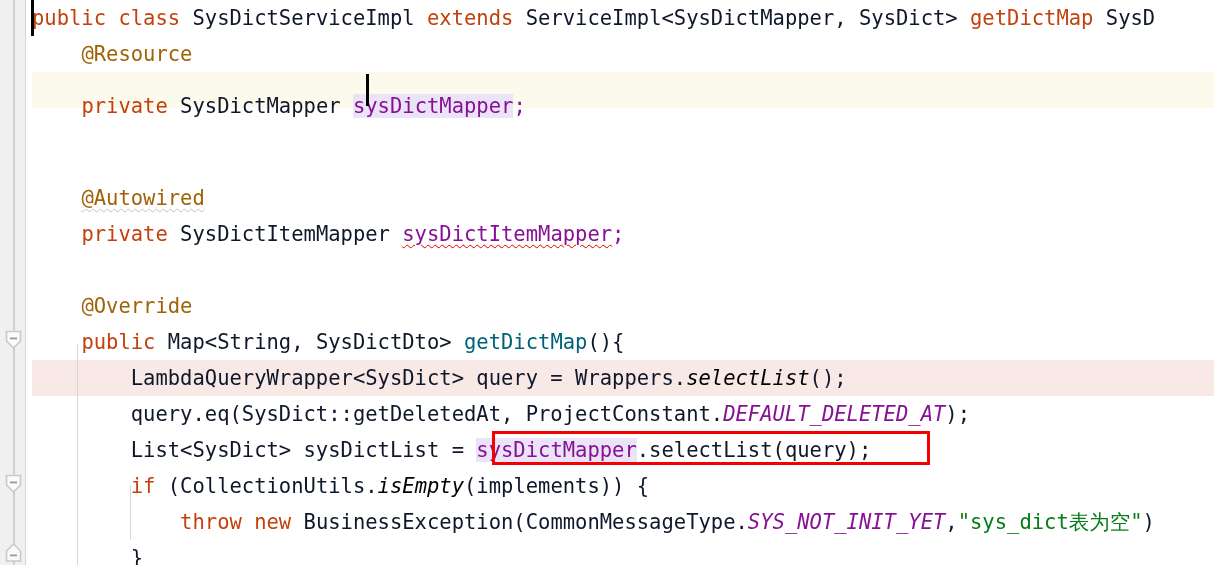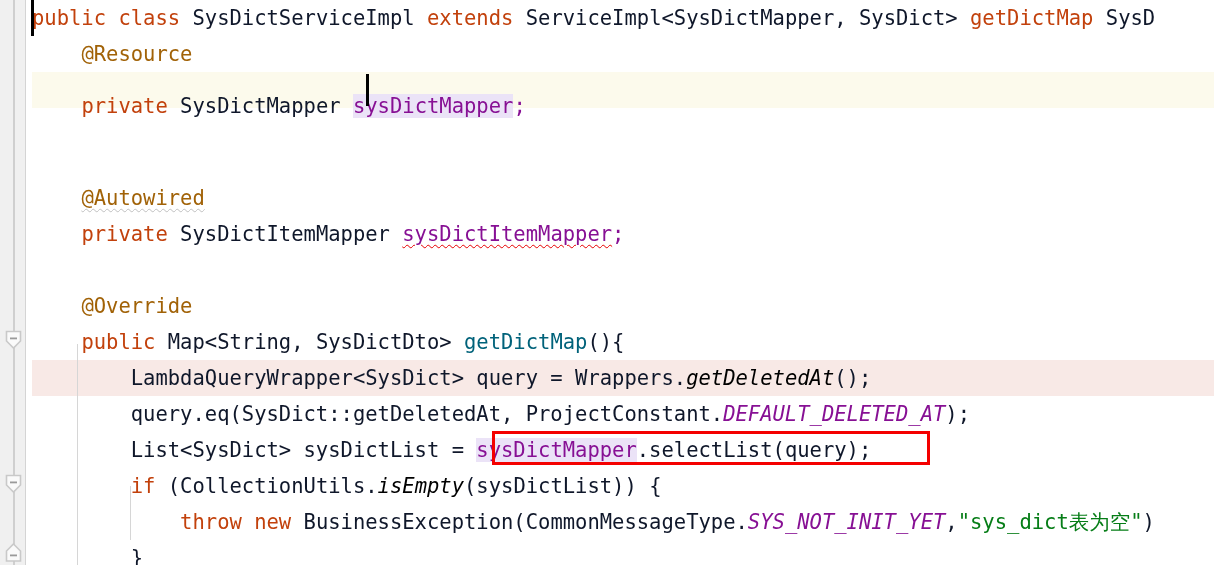--- a/index.html
+++ b/index.html
@@ -200,24 +200,24 @@
       <div class="code-line" style="top: 0px;"><span class="kw">public</span><span class="plain"> </span><span class="kw">class</span><span class="plain"> SysDictServiceImpl </span><span class="kw">extends</span><span class="plain"> ServiceImpl&lt;SysDictMapper, SysDict&gt; </span><span class="kw">getDictMap</span><span class="plain"> SysD</span></div>
       <div class="code-line" style="top: 36px;"><span class="plain">    </span><span class="anno">@Resource</span></div>
       <div class="code-line" style="top: 72px; margin-top: 16px;"><span class="plain">    </span><span class="kw">private</span><span class="plain"> SysDictMapper </span><span class="field sel-hl">sysDictMapper</span><span class="field">;</span></div>
       <div class="code-line" style="top: 108px;"></div>
       <div class="code-line" style="top: 144px;"></div>
       <div class="code-line" style="top: 180px;"><span class="plain">    </span><span class="anno warn-underline">@Autowired</span></div>
       <div class="code-line" style="top: 216px;"><span class="plain">    </span><span class="kw">private</span><span class="plain"> SysDictItemMapper </span><span class="field err-underline">sysDictItemMapper</span><span class="field">;</span></div>
       <div class="code-line" style="top: 252px;"></div>
       <div class="code-line" style="top: 288px;"><span class="plain">    </span><span class="anno">@Override</span></div>
       <div class="code-line" style="top: 324px;"><span class="plain">    </span><span class="kw">public</span><span class="plain"> Map&lt;String, SysDictDto&gt; </span><span class="meth">getDictMap</span><span class="plain">(){</span></div>
-      <div class="code-line" style="top: 360px;"><span class="plain">        LambdaQueryWrapper&lt;SysDict&gt; query = Wrappers.</span><span class="sm">getDeletedAt</span><span class="plain">();</span></div>
+      <div class="code-line" style="top: 360px;"><span class="plain">        LambdaQueryWrapper&lt;SysDict&gt; query = Wrappers.</span><span class="sm">selectList</span><span class="plain">();</span></div>
       <div class="code-line" style="top: 396px;"><span class="plain">        query.eq(SysDict::getDeletedAt, ProjectConstant.</span><span class="static">DEFAULT_DELETED_AT</span><span class="plain">);</span></div>
       <div class="code-line" style="top: 432px;"><span class="plain">        List&lt;SysDict&gt; sysDictList = </span><span class="field sel-hl">sysDictMapper</span><span class="plain">.selectList(query);</span></div>
-      <div class="code-line" style="top: 468px;"><span class="plain">        </span><span class="kw">if</span><span class="plain"> (CollectionUtils.</span><span class="sm">isEmpty</span><span class="plain">(sysDictList)) {</span></div>
+      <div class="code-line" style="top: 468px;"><span class="plain">        </span><span class="kw">if</span><span class="plain"> (CollectionUtils.</span><span class="sm">isEmpty</span><span class="plain">(implements)) {</span></div>
       <div class="code-line" style="top: 504px;"><span class="plain">            </span><span class="kw">throw</span><span class="plain"> </span><span class="kw">new</span><span class="plain"> BusinessException(CommonMessageType.</span><span class="static">SYS_NOT_INIT_YET</span><span class="plain">,</span><span class="str">"sys_dict表为空"</span><span class="plain">)</span></div>
       <div class="code-line" style="top: 540px;"><span class="plain">        }</span></div>
     </div>
 
   <div id="carets">
       <div class="caret" style="left: 31px; top: -4px; height: 40px;"></div>
       <div class="caret" style="left: 366px; top: 74px; height: 32px;"></div>
     </div>
 
   <div class="annot-box" id="annot-box" style="left: 492px; top: 431px; width: 438px; height: 34px; border-color: rgb(244, 0, 0);"></div>

